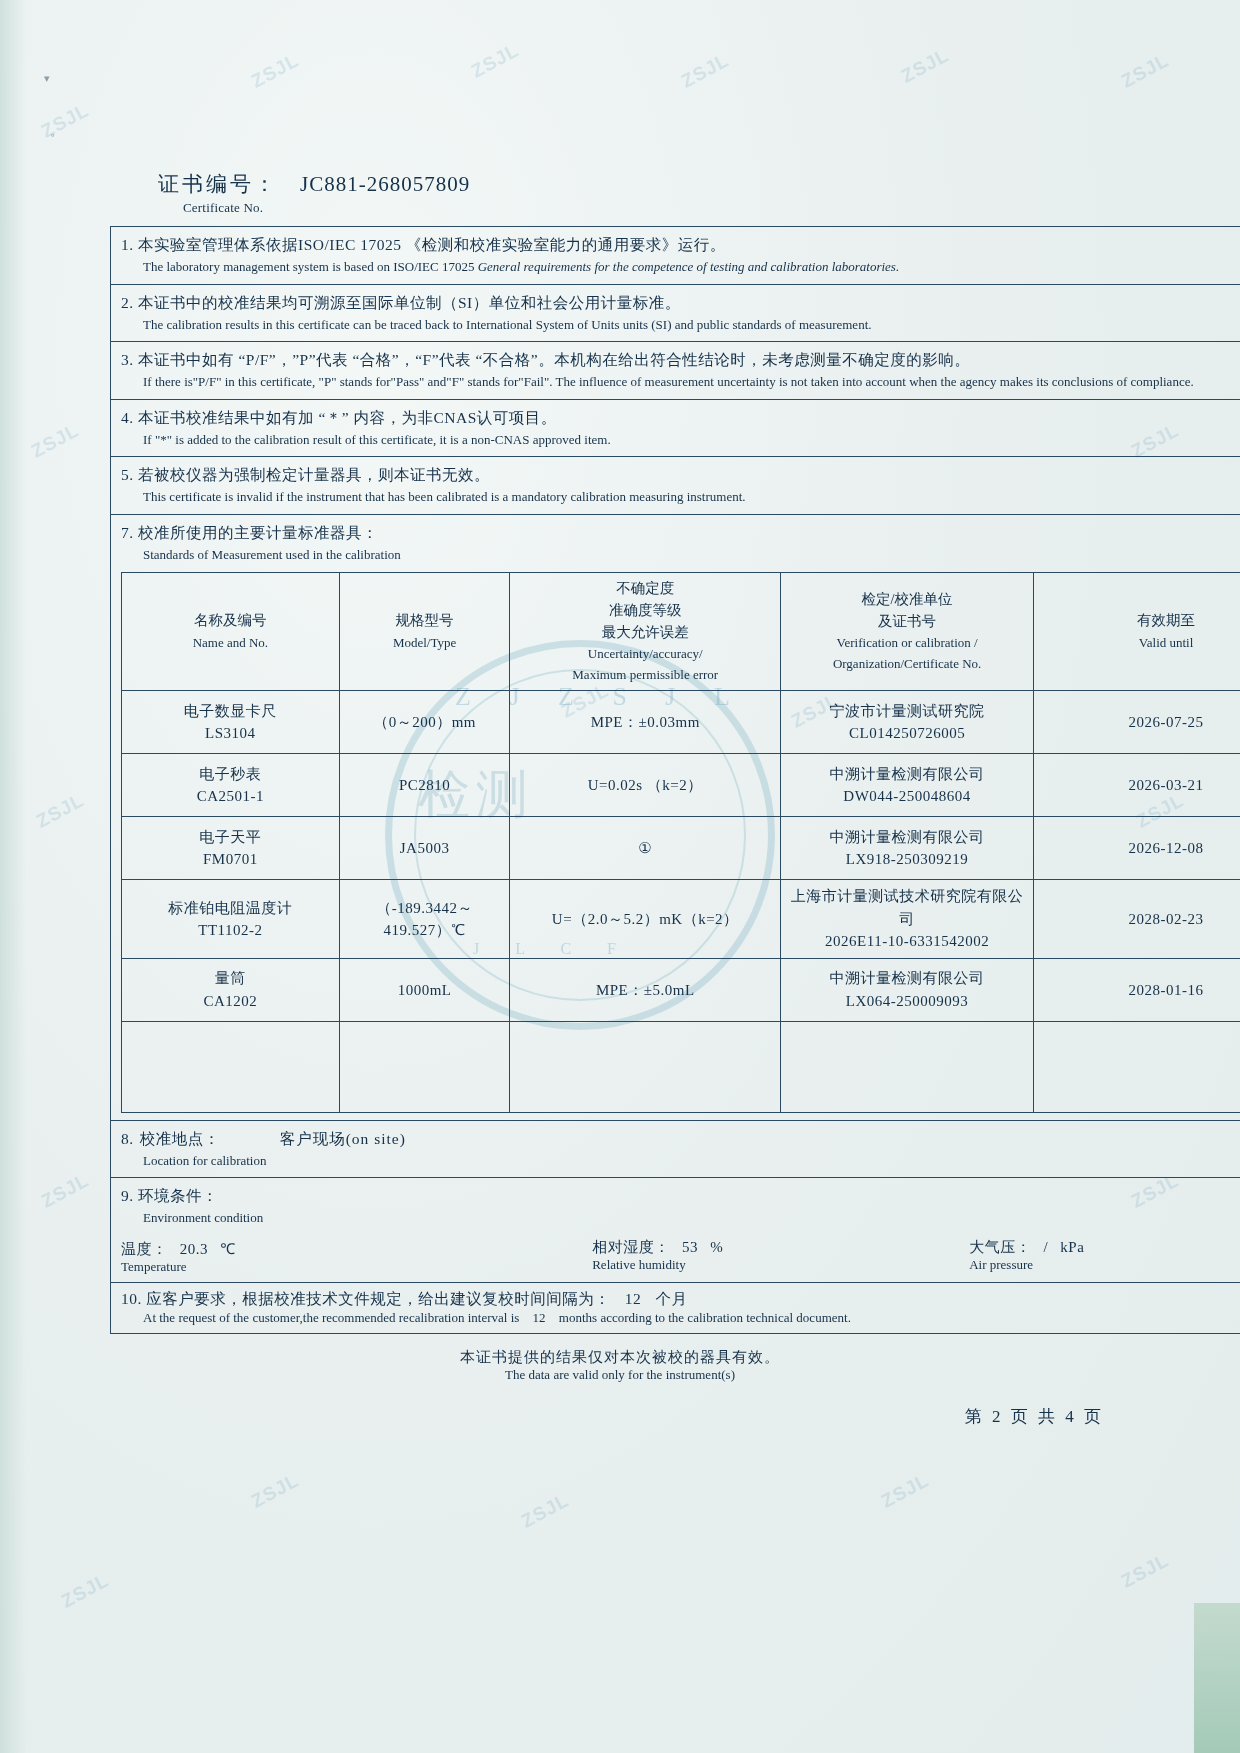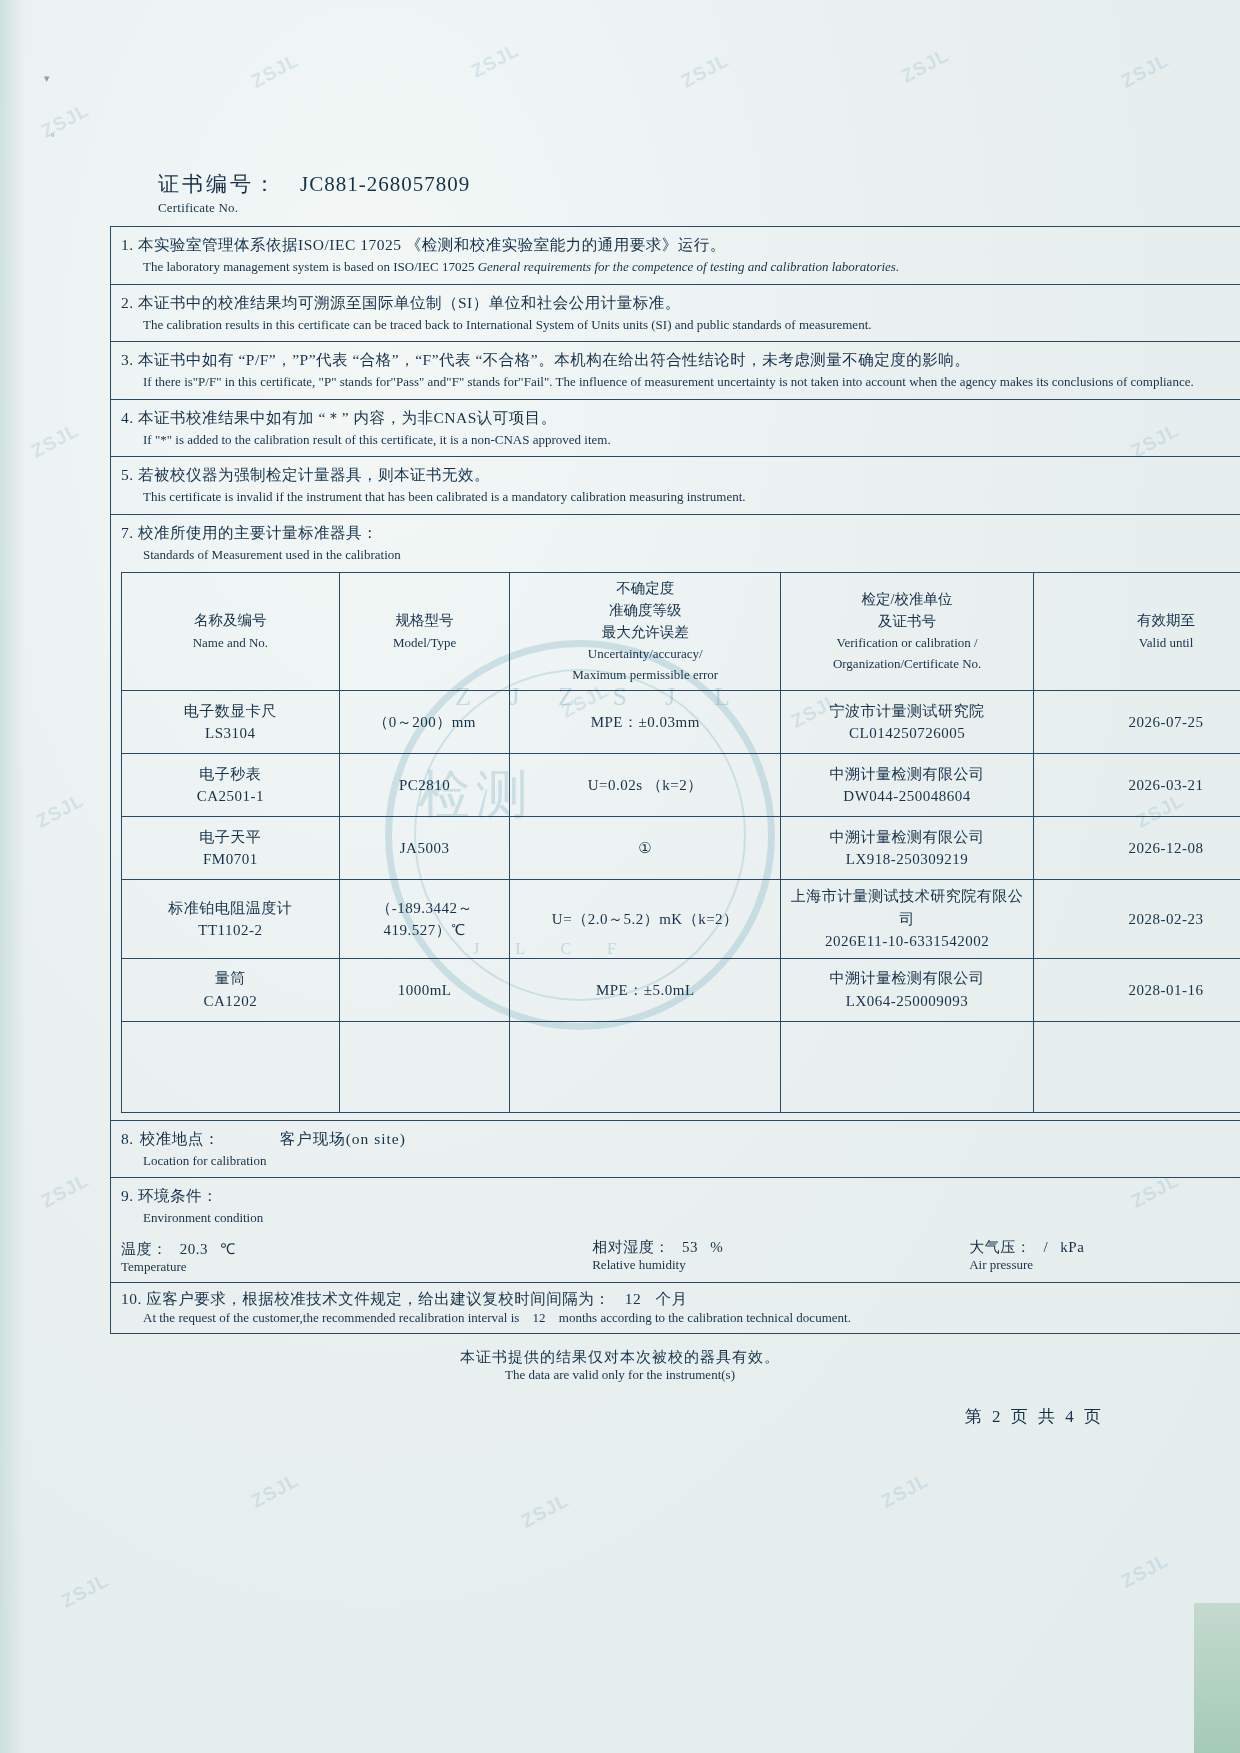--- a/index.html
+++ b/index.html
@@ -101,20 +101,21 @@
     letter-spacing: 3px;
   }
   .cert-no-val {
     font-size: 21px;
     letter-spacing: 1px;
   }
   .cert-no-en {
     font-size: 13px;
     margin-top: 2px;
     letter-spacing: 0.2px;
+    margin-left: 25px;
   }
 
   table.frame {
     width: 1200px;
     border-collapse: collapse;
     table-layout: fixed;
   }
   table.frame > tbody > tr > td {
     border: 1px solid #2a4a63;
     padding: 6px 10px 7px 10px;

